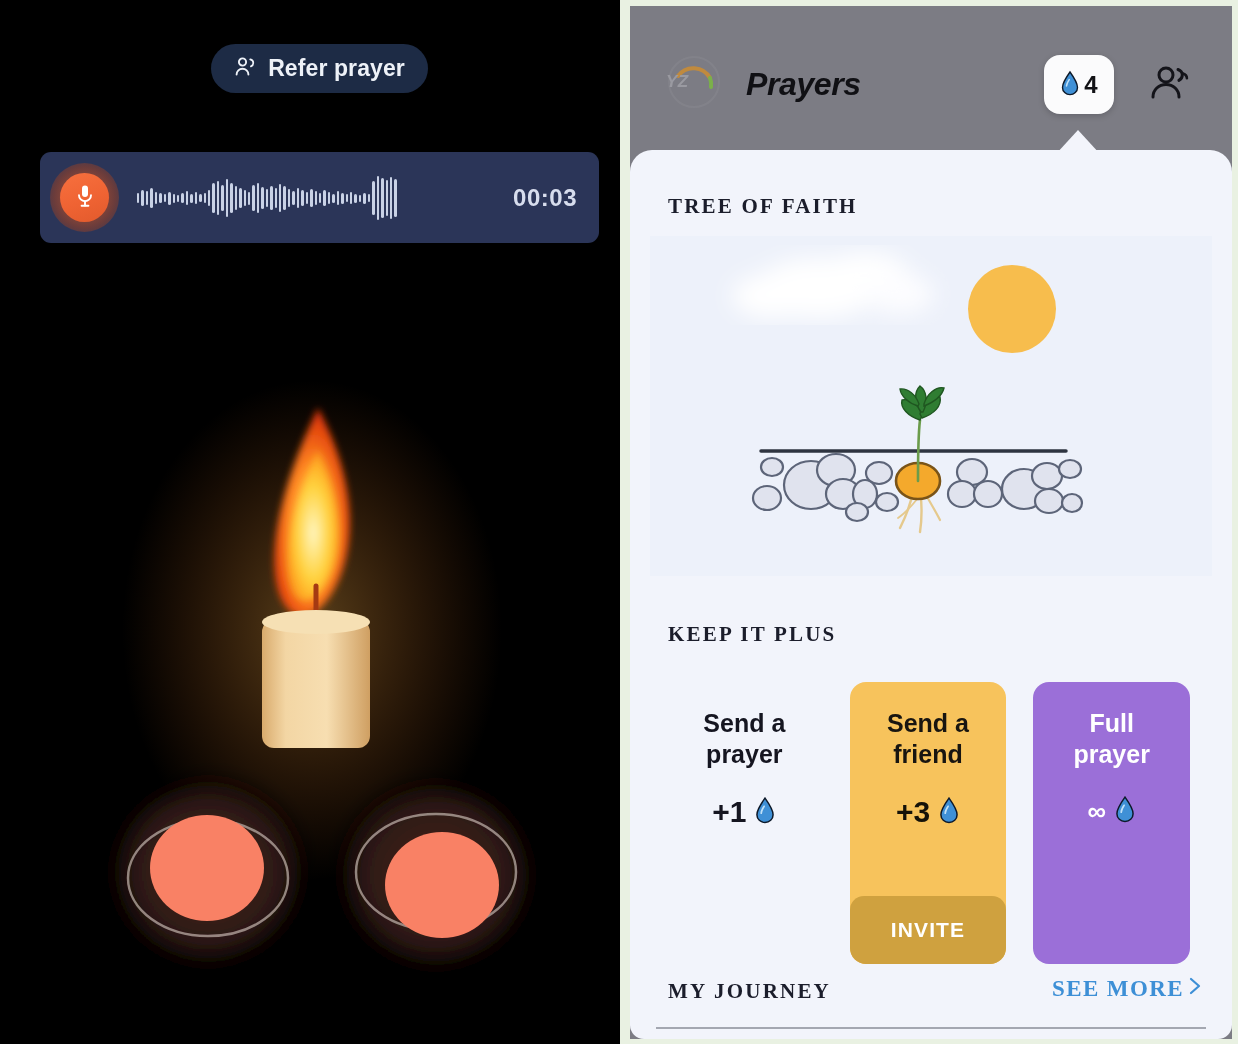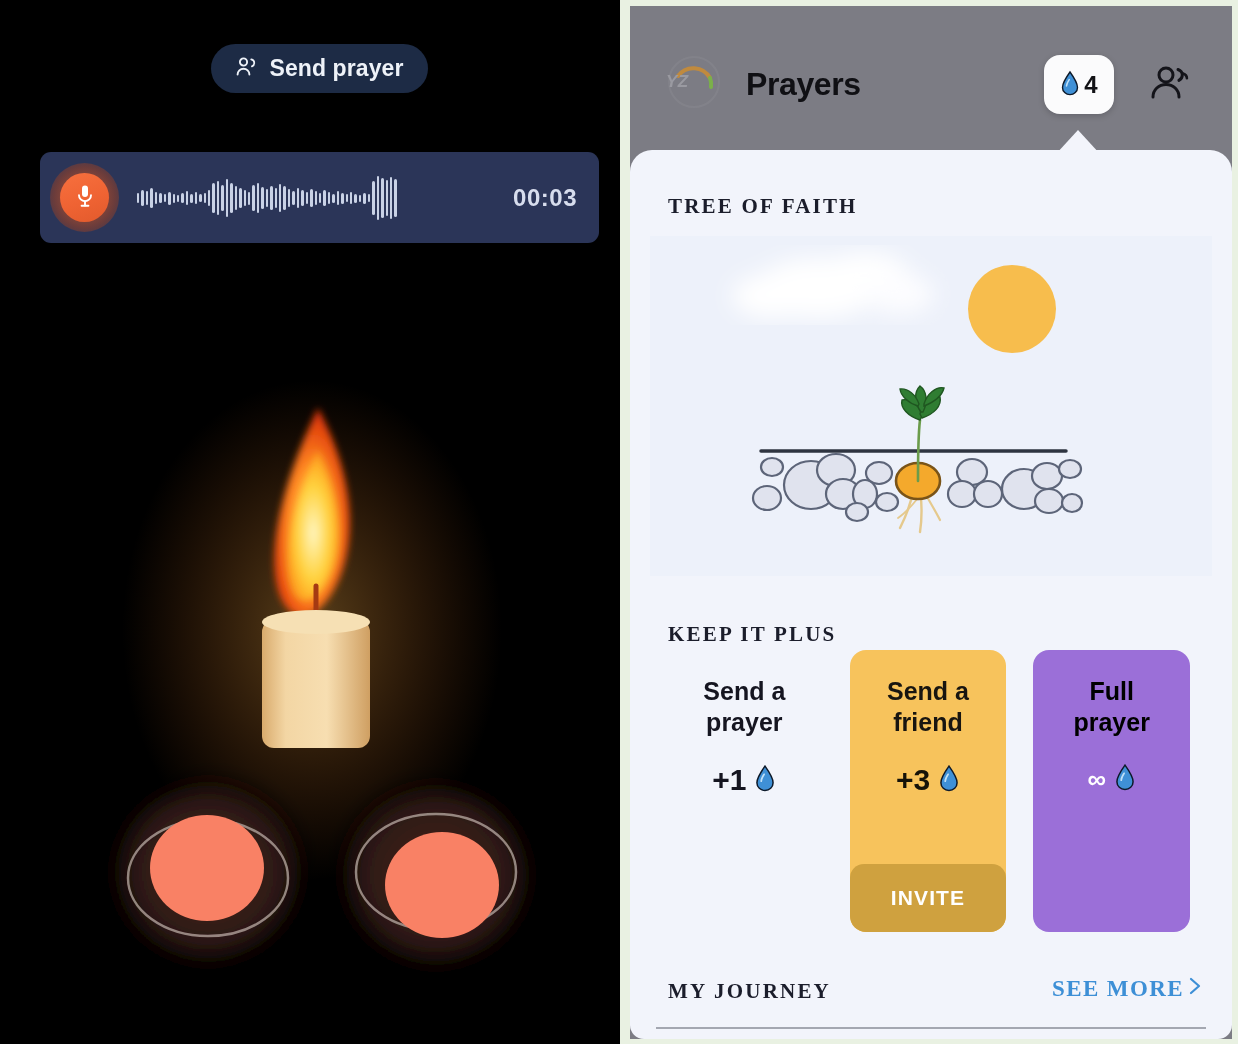--- a/index.html
+++ b/index.html
@@ -109,20 +109,21 @@
     font-size: 17px; font-weight: 700;
     color: #9a9aa1;
     letter-spacing: .5px;
     font-style: italic;
   }
   .header-title {
     position: absolute; left: 116px; top: 60px;
     font-size: 32px; font-weight: 800;
     color: #101014;
     letter-spacing: -.4px;
+    font-style: italic;
   }
   .drops-badge {
     position: absolute; right: 118px; top: 49px;
     width: 70px; height: 59px;
     background: #fbfbfc;
     border-radius: 16px;
     display: flex; align-items: center; justify-content: center;
     gap: 4px;
     box-shadow: 0 2px 6px rgba(0,0,0,.18);
     cursor: pointer;
@@ -163,21 +164,21 @@
   #label-tree { left: 38px; top: 44px; text-align: right; }
   #label-keep { left: 38px; top: 472px; }
 
   #tree-illustration {
     position: absolute; left: 20px; top: 86px;
     width: 562px; height: 340px;
   }
 
   
   .cards-row {
-    position: absolute; left: 36px; top: 500px;
+    position: absolute; left: 36px; top: 532px;
     width: 524px; height: 282px;
     display: flex; gap: 27px;
   }
   .card {
     position: relative;
     width: 164px; height: 100%;
     border-radius: 16px;
     display: flex; flex-direction: column; align-items: center;
     overflow: hidden;
     cursor: pointer;
@@ -187,21 +188,21 @@
   .card.plus { background: #9b6fd8; }
   .card .title {
     margin-top: 26px;
     font-size: 25px; font-weight: 700;
     line-height: 1.22;
     text-align: center;
     padding: 0 8px;
   }
   .card.send .title { color: #151520; }
   .card.refer .title { color: #181510; }
-  .card.plus .title { color: #000000; }
+  .card.plus .title { color: #ffffff; }
   .card .reward {
     margin-top: 26px;
     display: flex; align-items: center; gap: 8px;
   }
   .card .reward .amount {
     font-size: 30px; font-weight: 800;
   }
   .card.send .reward .amount { color: #151520; }
   .card.refer .reward .amount { color: #151208; }
   .card.plus .reward .amount { color: #ffffff; font-size: 26px; }
@@ -250,21 +251,21 @@
   <div id="left-panel">
 
     <div class="send-prayer-btn">
       <span class="people-glyph">
         <svg width="24" height="22" viewBox="0 0 24 22">
           <circle cx="8.5" cy="6" r="3.6" fill="none" stroke="#eef2f8" stroke-width="1.9"></circle>
           <path d="M2.6 18.6c0-3.5 2.7-5.9 5.9-5.9s5.9 2.4 5.9 5.9" fill="none" stroke="#eef2f8" stroke-width="1.9" stroke-linecap="round"></path>
           <path d="M16.2 3.4c1.9.4 3.1 1.9 3.1 3.6 0 1.5-1 2.8-2.4 3.4" fill="none" stroke="#eef2f8" stroke-width="1.7" stroke-linecap="round"></path>
         </svg>
       </span>
-      <span class="label">Send prayer</span>
+      <span class="label">Refer prayer</span>
     </div>
 
     <div class="voice-note">
       <div class="mic-halo"></div>
       <div class="mic-btn">
         <span>
           <svg width="20" height="26" viewBox="0 0 20 26">
             <rect x="7" y="2.5" width="6" height="11.5" rx="3" fill="#fff"></rect>
             <path d="M4 12.2c0 3.3 2.7 6 6 6s6-2.7 6-6" fill="none" stroke="#fff" stroke-width="1.9" stroke-linecap="round"></path>
             <path d="M10 18.4v4.1" stroke="#fff" stroke-width="1.9" stroke-linecap="round"></path>

